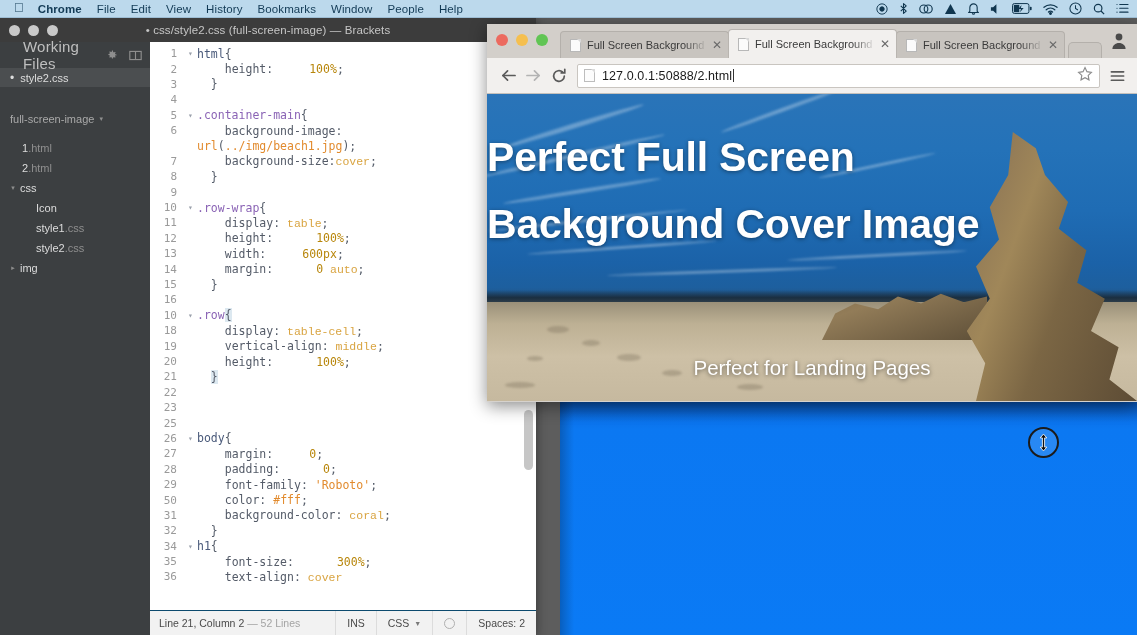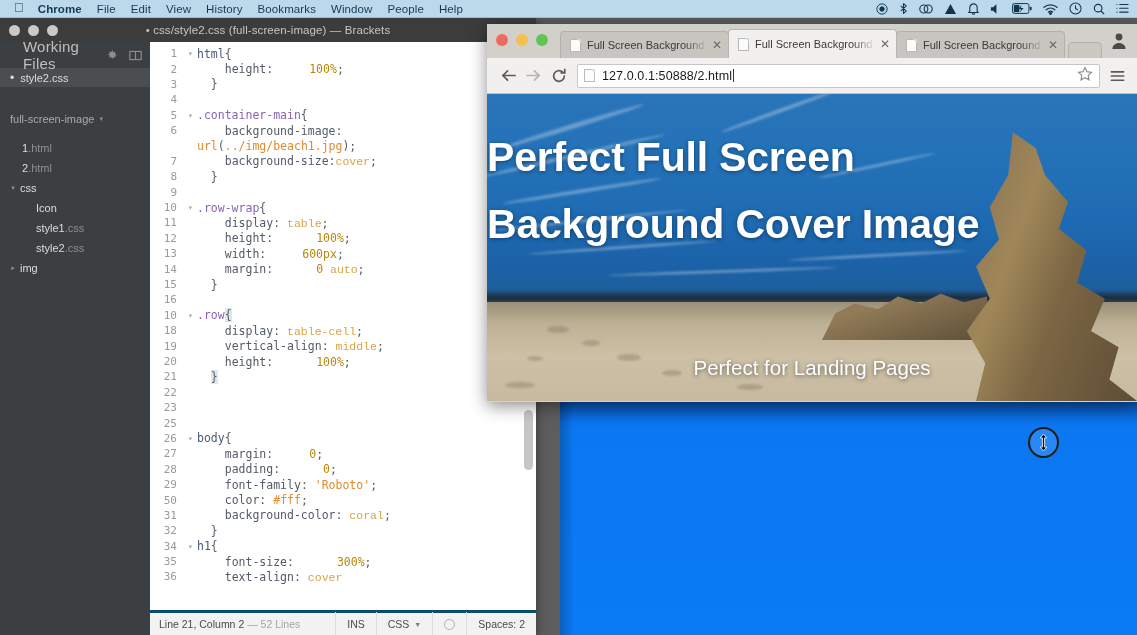--- a/index.html
+++ b/index.html
@@ -123,21 +123,21 @@
   .tok-punc { color: #555d6a; }
   .brace-hl { background: #dce8f0; }
   .editor-scroll {
     position: absolute; right: 3px; top: 368px; width: 9px; height: 60px;
     background: #c6c6c6; border-radius: 5px;
   }
 
   
   .br-status {
     position: absolute; left: 150px; bottom: 0; width: 386px; height: 25px;
-    background: #f2f2f2; border-top: 3px solid #0c4a6e;
+    background: #f2f2f2; border-top: 1px solid #0c4a6e;
     display: flex; align-items: center;
     font-size: 10.5px; color: #4a4a4a; gap: 23px;
   }
   .st-left { padding-left: 9px; }
   .st-left .dim { color: #a4a4a4; }
   .st-right { margin-left: auto; display: flex; align-items: center; height: 25px; }
   .st-cell {
     padding: 0 11px; height: 25px; display: flex; align-items: center;
     border-left: 1px solid #dcdcdc; color: #4a4a4a;
   }

